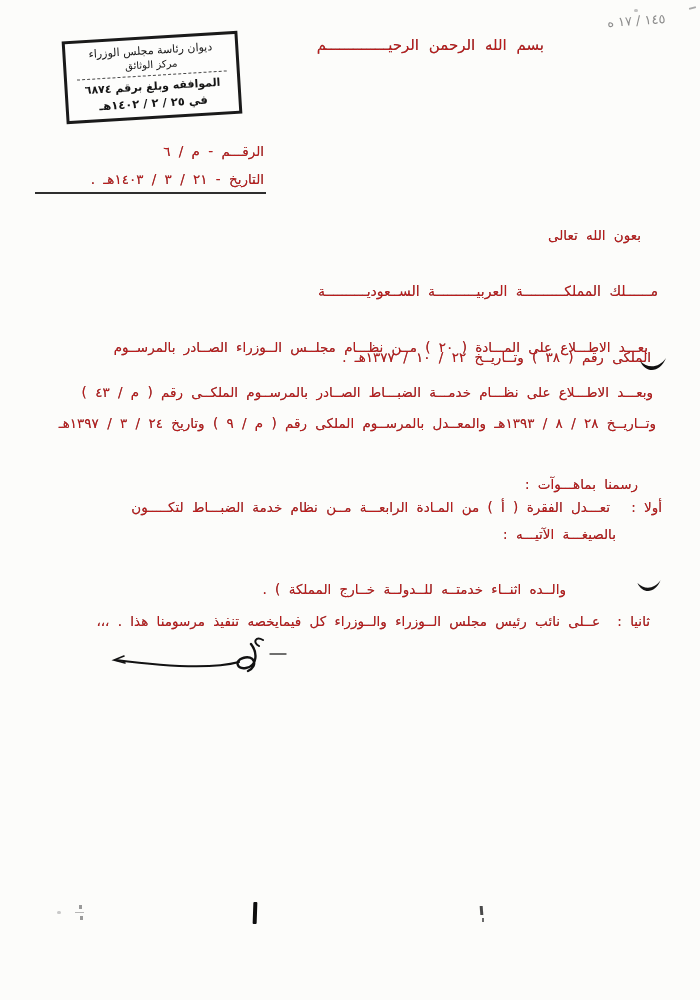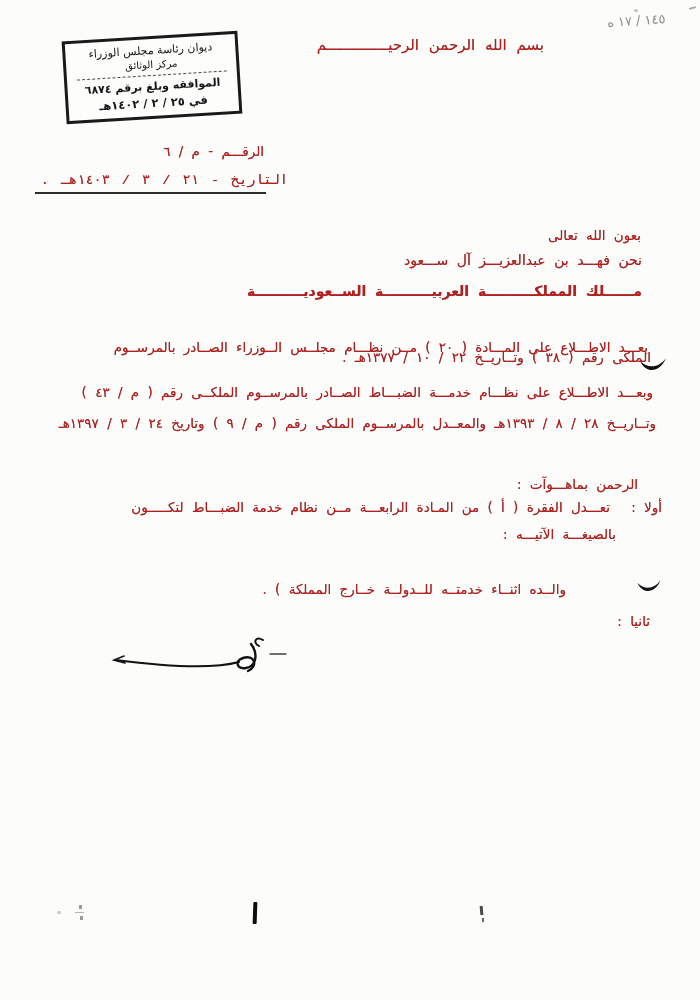--- a/index.html
+++ b/index.html
@@ -57,41 +57,41 @@
 
   <div class="stamp">
     <div class="s1">ديوان رئاسة مجلس الوزراء</div>
     <div class="s2">مركز الوثائق</div>
     <div class="sep"></div>
     <div class="s3">الموافقه وبلغ برقم ٦٨٧٤</div>
     <div class="s4">في ٢٥ / ٢ / ١٤٠٢هـ</div>
   </div>
 
   <div class="ln" style="right:436px;top:143px;">الرقـــم - م / ٦</div>
-  <div class="ln" style="right:412px;top:171px;font-family:Liberation Mono, monospace;">التاريخ - ٢١ / ٣ / ١٤٠٣هـ .</div>
+  <div class="ln" style="right:436px;top:171px;">التاريخ - ٢١ / ٣ / ١٤٠٣هـ .</div>
   <div class="meta-underline"></div>
 
   <div class="ln" style="right:59px;top:227px;">بعون الله تعالى</div>
-  <div class="ln" style="right:58px;top:252px;font-size:14px;">نحن فهـــد بن عبدالعزيـــز آل ســـعود</div>
-  <div class="ln" style="right:58px;top:283px;font-size:14px;font-weight:bold;">مــــــلك المملكــــــــــة العربيــــــــــة الســعوديــــــــــة</div>
+  <div class="ln" style="right:42px;top:283px;font-size:14px;">مــــــلك المملكــــــــــة العربيــــــــــة الســعوديــــــــــة</div>
 
   <div class="ln" style="right:52px;top:319px;margin-top:20px;">بعـــد الاطـــلاع على المـــادة ( ٢٠ ) مــن نظـــام مجلــس الــوزراء الصــادر بالمرســوم</div>
   <div class="ln" style="right:49px;top:349px;">الملكى رقم ( ٣٨ ) وتــاريــخ ٢٢ / ١٠ / ١٣٧٧هـ .</div>
   <div class="ln" style="right:47px;top:384px;">وبعـــد الاطـــلاع على نظـــام خدمـــة الضبـــاط الصــادر بالمرســوم الملكــى رقم ( م / ٤٣ )</div>
   <div class="ln" style="right:44px;top:415px;margin-left:33px;">وتــاريــخ ٢٨ / ٨ / ١٣٩٣هـ والمعــدل بالمرســوم الملكى رقم ( م / ٩ ) وتاريخ ٢٤ / ٣ / ١٣٩٧هـ</div>
 
-  <div class="ln" style="right:62px;top:476px;">الرحمن بماهـــوآت :</div>
+  <div class="ln" style="right:62px;top:476px;">رسمنا بماهـــوآت :</div>
 
   <div class="ln" style="right:38px;top:499px;">أولا :</div>
   <div class="ln" style="right:90px;top:499px;">تعـــدل الفقرة ( أ ) من المـادة الرابعـــة مــن نظام خدمة الضبـــاط لتكـــــون</div>
   <div class="ln" style="right:84px;top:526px;">بالصيغـــة الآتيـــه :</div>
 
   <div class="ln" style="right:134px;top:581px;">والــده اثنــاء خدمتــه للــدولــة خــارج المملكة ) .</div>
 
   <div class="ln" style="right:50px;top:613px;">ثانيا :</div>
+  <div class="ln" style="right:100px;top:613px;">عــلى نائب رئيس مجلس الــوزراء والــوزراء كل فيمايخصه تنفيذ مرسومنا هذا . ،،،</div>
 
   <svg class="mark" style="left:110px;top:631px;" width="185" height="46" viewBox="0 0 185 46">
     <g fill="none" stroke="#121212" stroke-linecap="round">
       <path d="M153,9 c-7,-4 -11,2 -4,6" stroke-width="2"></path>
       <path d="M141,13 c7,9 6,22 -5,24 c-9,1.5 -12,-7 -3,-10 c11,-4 16,8 5,13" stroke-width="2.4"></path>
       <path d="M129,31 C103,38 52,35 6,29" stroke-width="2.2"></path>
       <path d="M14,25 L4,29 L15,32" stroke-width="1.6"></path>
       <path d="M160,23 h16" stroke-width="1.4" opacity=".8"></path>
     </g>
   </svg>

